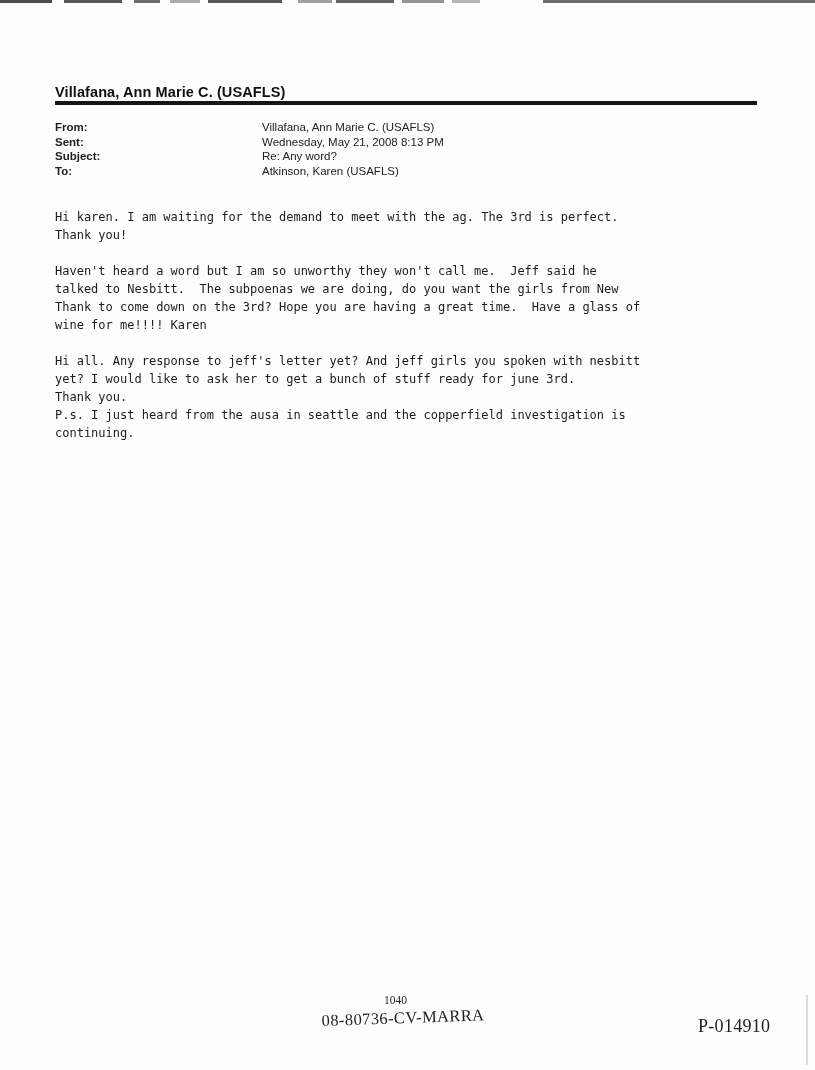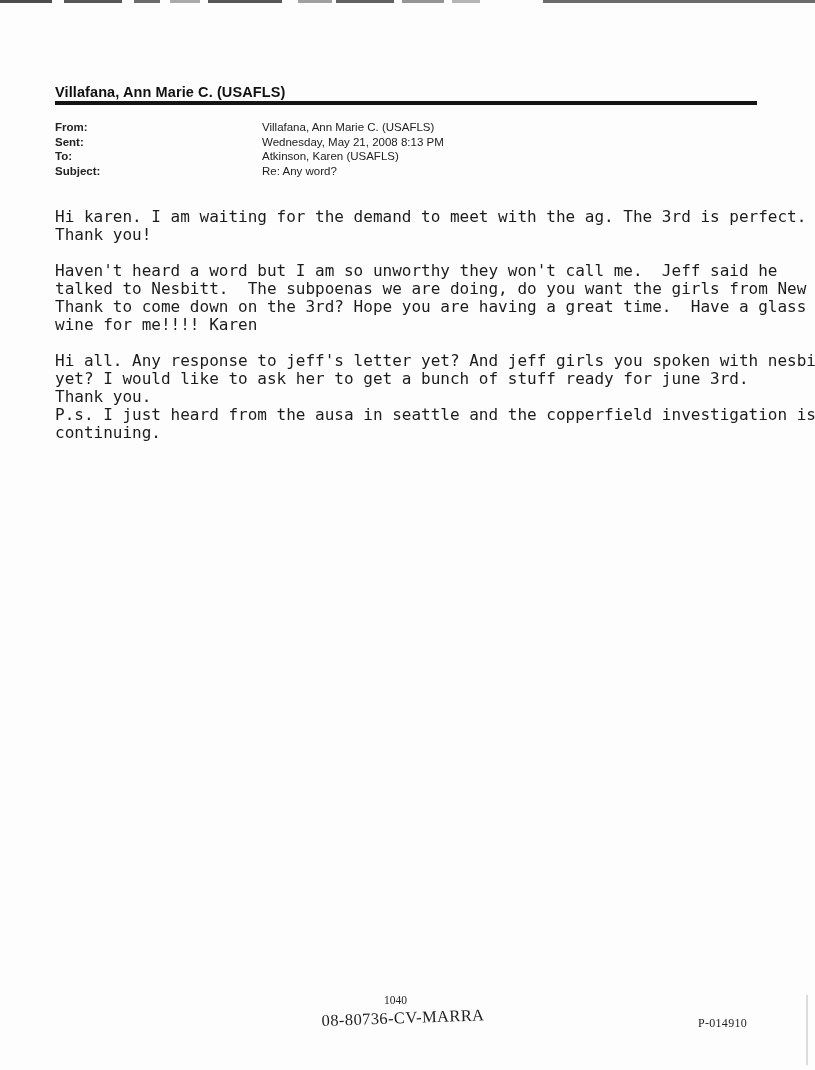--- a/index.html
+++ b/index.html
@@ -67,21 +67,21 @@
   
   .email-body {
     position: absolute;
     left: 55px;
     top: 208px;
     width: 710px;
   }
   .email-body pre {
     margin: 0 0 18px 0;
     font-family: "DejaVu Sans Mono", monospace;
-    font-size: 16px;
+    font-size: 12px;
     line-height: 18px;
     color: #1c1c1c;
     white-space: pre;
   }
   
   .page-number {
     position: absolute;
     left: 384px;
     top: 982px;
     font-family: "Liberation Serif", serif;
@@ -98,21 +98,21 @@
     letter-spacing: 0.4px;
     color: #1e1e1e;
     transform: rotate(-2deg);
     transform-origin: left bottom;
   }
   .bates-number {
     position: absolute;
     left: 698px;
     top: 1016px;
     font-family: "Liberation Serif", serif;
-    font-size: 12px;
+    font-size: 18px;
     letter-spacing: 0.3px;
     color: #1e1e1e;
   }
 </style>
 </head>
 <body>
 
 <div class="page">
 
   <div>
@@ -134,26 +134,26 @@
   <div class="meta-fields">
     <div class="field-row">
       <span class="field-label">From:</span>
       <span class="field-value">Villafana, Ann Marie C. (USAFLS)</span>
     </div>
     <div class="field-row">
       <span class="field-label">Sent:</span>
       <span class="field-value">Wednesday, May 21, 2008 8:13 PM</span>
     </div>
     <div class="field-row">
+      <span class="field-label">Subject:</span>
+      <span class="field-value">Re: Any word?</span>
+    </div>
+    <div class="field-row">
       <span class="field-label">To:</span>
       <span class="field-value">Atkinson, Karen (USAFLS)</span>
-    </div>
-    <div class="field-row">
-      <span class="field-label">Subject:</span>
-      <span class="field-value">Re: Any word?</span>
     </div>
   </div>
 
   <div class="email-body">
     <pre>Hi karen. I am waiting for the demand to meet with the ag. The 3rd is perfect.
 Thank you!</pre>
     <pre>Haven't heard a word but I am so unworthy they won't call me.  Jeff said he
 talked to Nesbitt.  The subpoenas we are doing, do you want the girls from New
 Thank to come down on the 3rd? Hope you are having a great time.  Have a glass of
 wine for me!!!! Karen</pre>

